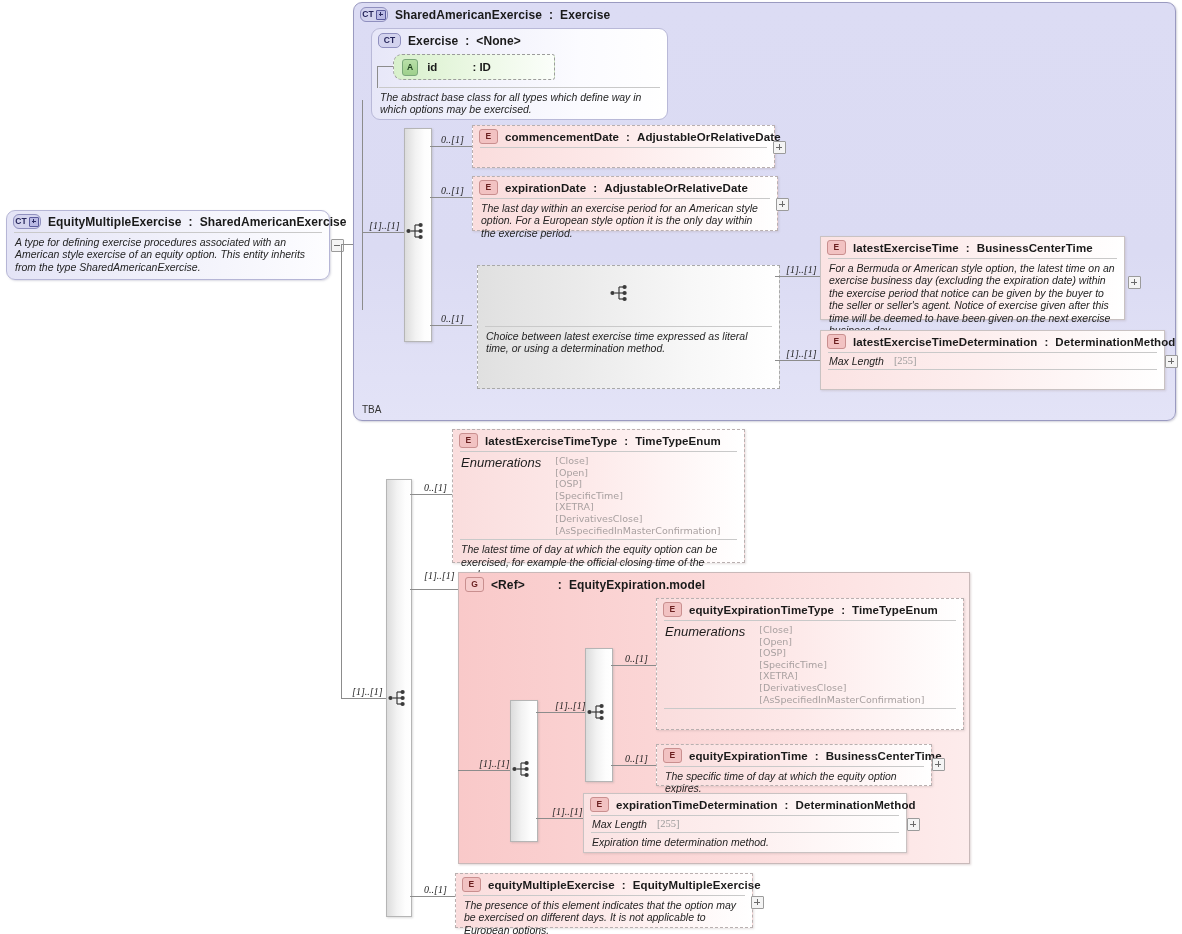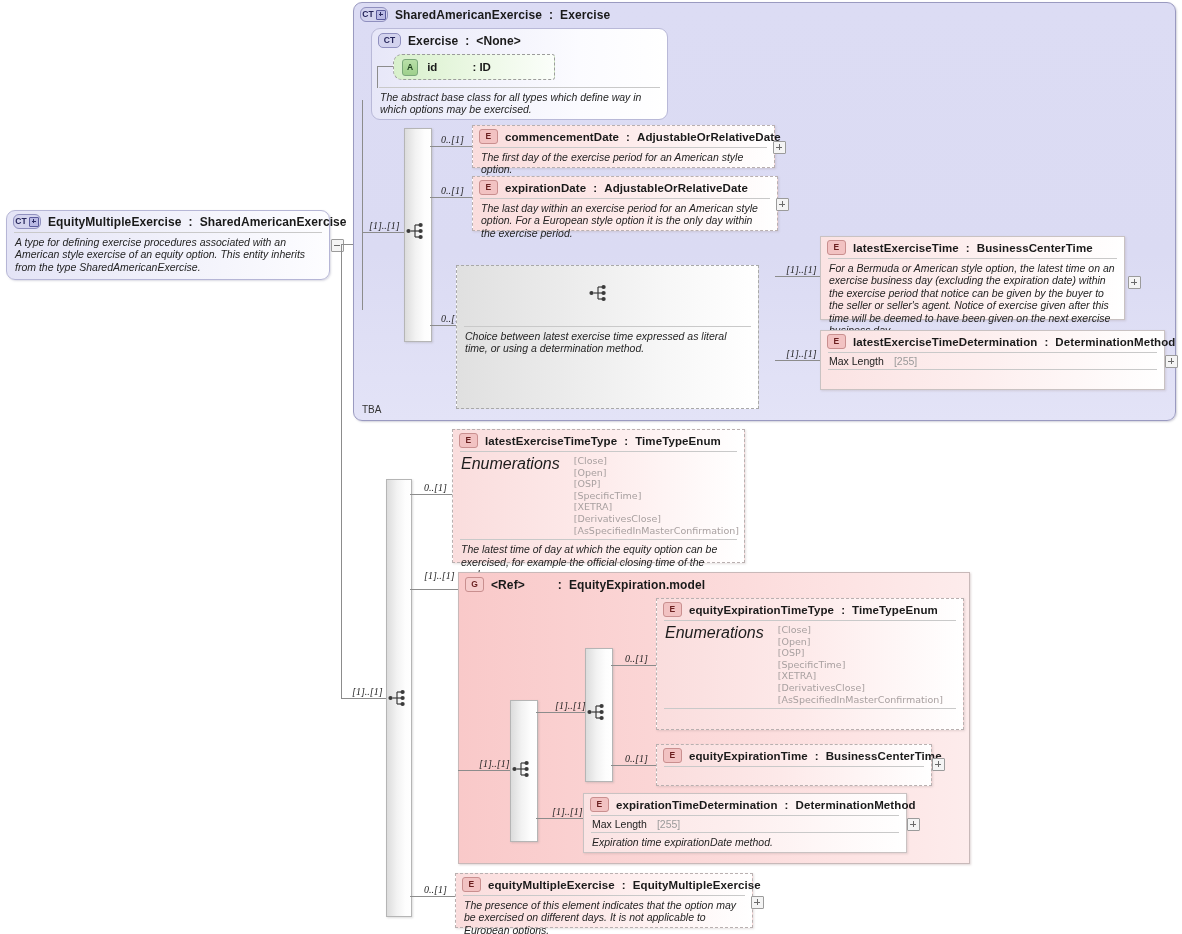--- a/index.html
+++ b/index.html
@@ -61,26 +61,26 @@
   .title-big{font-size:12px;}
   .rule{height:1px;background:#c9c9c9;margin:1px 7px 0 7px;}
   .doc{
     font-style:italic;font-size:10.5px;color:#242424;
     line-height:12.4px;padding:3px 8px 4px 8px;
   }
   .facet{
     display:flex;gap:10px;font-size:10.5px;padding:2px 8px 1px 8px;
     color:#1c1c1c;
   }
-  .facet .fl{}
-  .facet .fv{color:#9a9a9a;}
+  .facet .fl{font-style:italic;}
+  .facet .fv{color:#9a9a9a;font-family:Liberation Serif, serif;}
   .enum{
     display:flex;gap:14px;font-size:10px;padding:3px 8px 2px 8px;color:#1c1c1c;
   }
-  .enum .el{font-style:italic;font-size:16px;padding-top:0px;white-space:nowrap;}
+  .enum .el{font-style:italic;font-size:13px;padding-top:0px;white-space:nowrap;}
   .enum .ev{display:flex;flex-direction:column;gap:0px;color:#a8a0a0;
             font-size:9.5px;line-height:11.6px;font-family:"DejaVu Sans",sans-serif;}
 
   
   .ico{
     display:inline-flex;align-items:center;justify-content:center;
     width:17px;height:13px;border-radius:3px;
     font-size:8.5px;font-weight:bold;line-height:1;
     border:1px solid #8f8fbe;background:#d3d3ee;color:#25255a;
     flex:0 0 auto;
@@ -214,21 +214,20 @@
   <div class="abs elem" style="left:472px;top:125px;width:303px;height:43px;">
     <div class="hdr">
       <span class="ico ico-e">
           <span>E</span>
         </span>
       <span class="nm">commencementDate</span>
       <span>:</span>
       <span class="nm">AdjustableOrRelativeDate</span>
     </div>
     <div class="rule"></div>
-    <div class="doc">The first day of the exercise period for an American style option.</div>
   </div>
   <div class="expander" style="left:773px;top:141px;"></div>
 
   <div class="line hline" style="left:430px;top:197px;width:42px;"></div>
   <div class="card" style="left:441px;top:185px;">0..[1]</div>
   <div class="abs elem" style="left:472px;top:176px;width:306px;height:55px;">
     <div class="hdr">
       <span class="ico ico-e">
           <span>E</span>
         </span>
@@ -236,21 +235,21 @@
       <span>:</span>
       <span class="nm">AdjustableOrRelativeDate</span>
     </div>
     <div class="rule"></div>
     <div class="doc">The last day within an exercise period for an American style option. For a European style option it is the only day within the exercise period.</div>
   </div>
   <div class="expander" style="left:776px;top:198px;"></div>
 
   <div class="line hline" style="left:430px;top:325px;width:42px;"></div>
   <div class="card" style="left:441px;top:313px;">0..[1]</div>
-  <div class="abs choice-box" style="left:456px;top:265px;width:303px;height:144px;">
+  <div class="abs choice-box" style="left:477px;top:265px;width:303px;height:124px;">
     <svg class="seqicon" style="left:132px;top:18px;" viewBox="0 0 22 18">
       <circle cx="2.5" cy="9" r="2.1" fill="#3b3b3b"></circle>
       <line x1="4.6" y1="9" x2="9" y2="9" stroke="#3b3b3b" stroke-width="1.2"></line>
       <line x1="9" y1="3" x2="9" y2="15" stroke="#3b3b3b" stroke-width="1.2"></line>
       <line x1="9" y1="3" x2="13" y2="3" stroke="#3b3b3b" stroke-width="1.2"></line>
       <line x1="9" y1="9" x2="13" y2="9" stroke="#3b3b3b" stroke-width="1.2"></line>
       <line x1="9" y1="15" x2="13" y2="15" stroke="#3b3b3b" stroke-width="1.2"></line>
       <circle cx="14.6" cy="3" r="2.1" fill="#3b3b3b"></circle>
       <circle cx="14.6" cy="9" r="2.1" fill="#3b3b3b"></circle>
       <circle cx="14.6" cy="15" r="2.1" fill="#3b3b3b"></circle>
@@ -416,41 +415,42 @@
   <div class="abs elem" style="left:656px;top:744px;width:276px;height:42px;">
     <div class="hdr">
       <span class="ico ico-e">
           <span>E</span>
         </span>
       <span class="nm">equityExpirationTime</span>
       <span>:</span>
       <span class="nm">BusinessCenterTime</span>
     </div>
     <div class="rule"></div>
+    <div class="doc">The specific time of day at which the equity option expires.</div>
   </div>
   <div class="expander" style="left:932px;top:758px;"></div>
 
   <div class="line hline" style="left:536px;top:818px;width:47px;"></div>
   <div class="card" style="left:552px;top:806px;">[1]..[1]</div>
   <div class="abs elem solid" style="left:583px;top:793px;width:324px;height:60px;">
     <div class="hdr">
       <span class="ico ico-e">
           <span>E</span>
         </span>
       <span class="nm">expirationTimeDetermination</span>
       <span>:</span>
       <span class="nm">DeterminationMethod</span>
     </div>
     <div class="rule"></div>
     <div class="facet">
       <span class="fl">Max Length</span>
       <span class="fv">[255]</span>
     </div>
     <div class="rule"></div>
-    <div class="doc">Expiration time expirationDate method.</div>
+    <div class="doc">Expiration time determination method.</div>
   </div>
   <div class="expander" style="left:907px;top:818px;"></div>
 
   <div class="line hline" style="left:410px;top:896px;width:45px;"></div>
   <div class="card" style="left:424px;top:884px;">0..[1]</div>
   <div class="abs elem" style="left:455px;top:873px;width:298px;height:55px;">
     <div class="hdr">
       <span class="ico ico-e">
           <span>E</span>
         </span>

